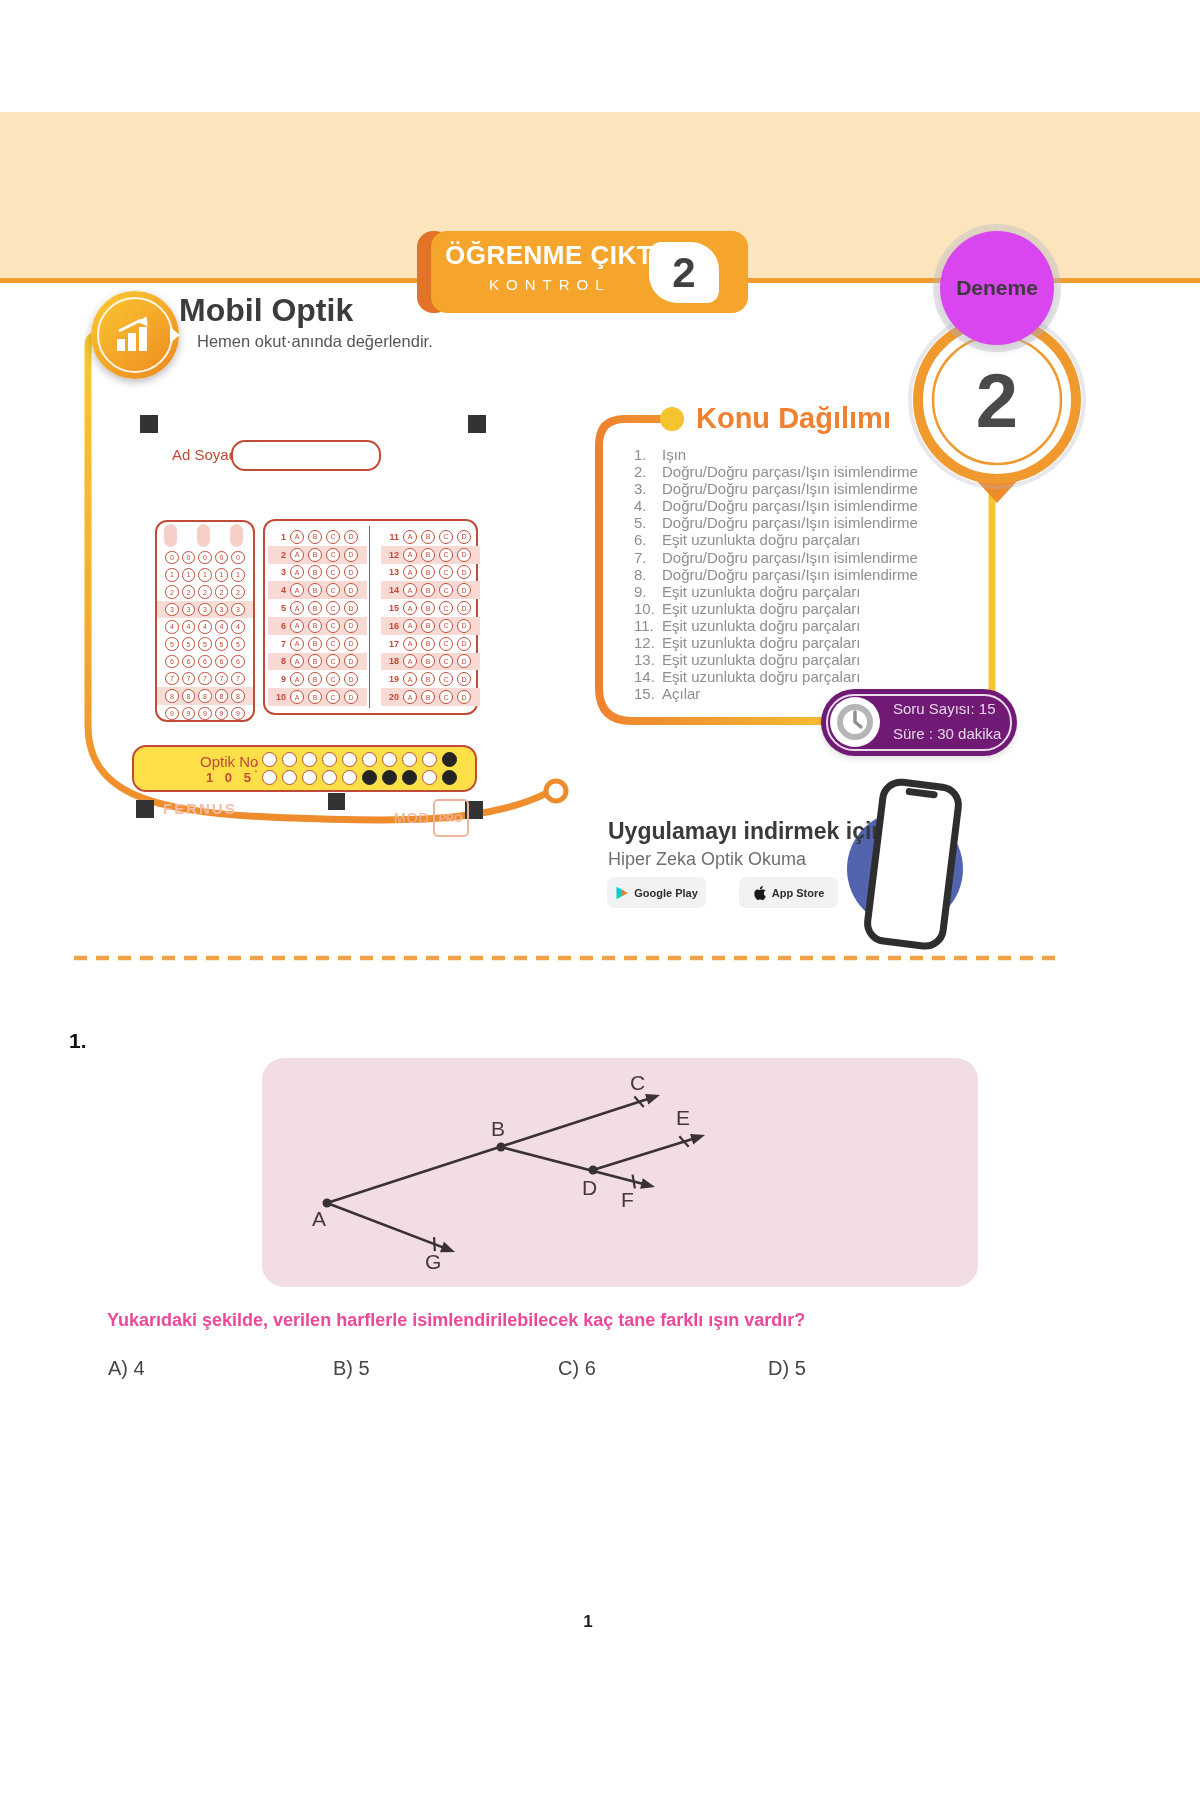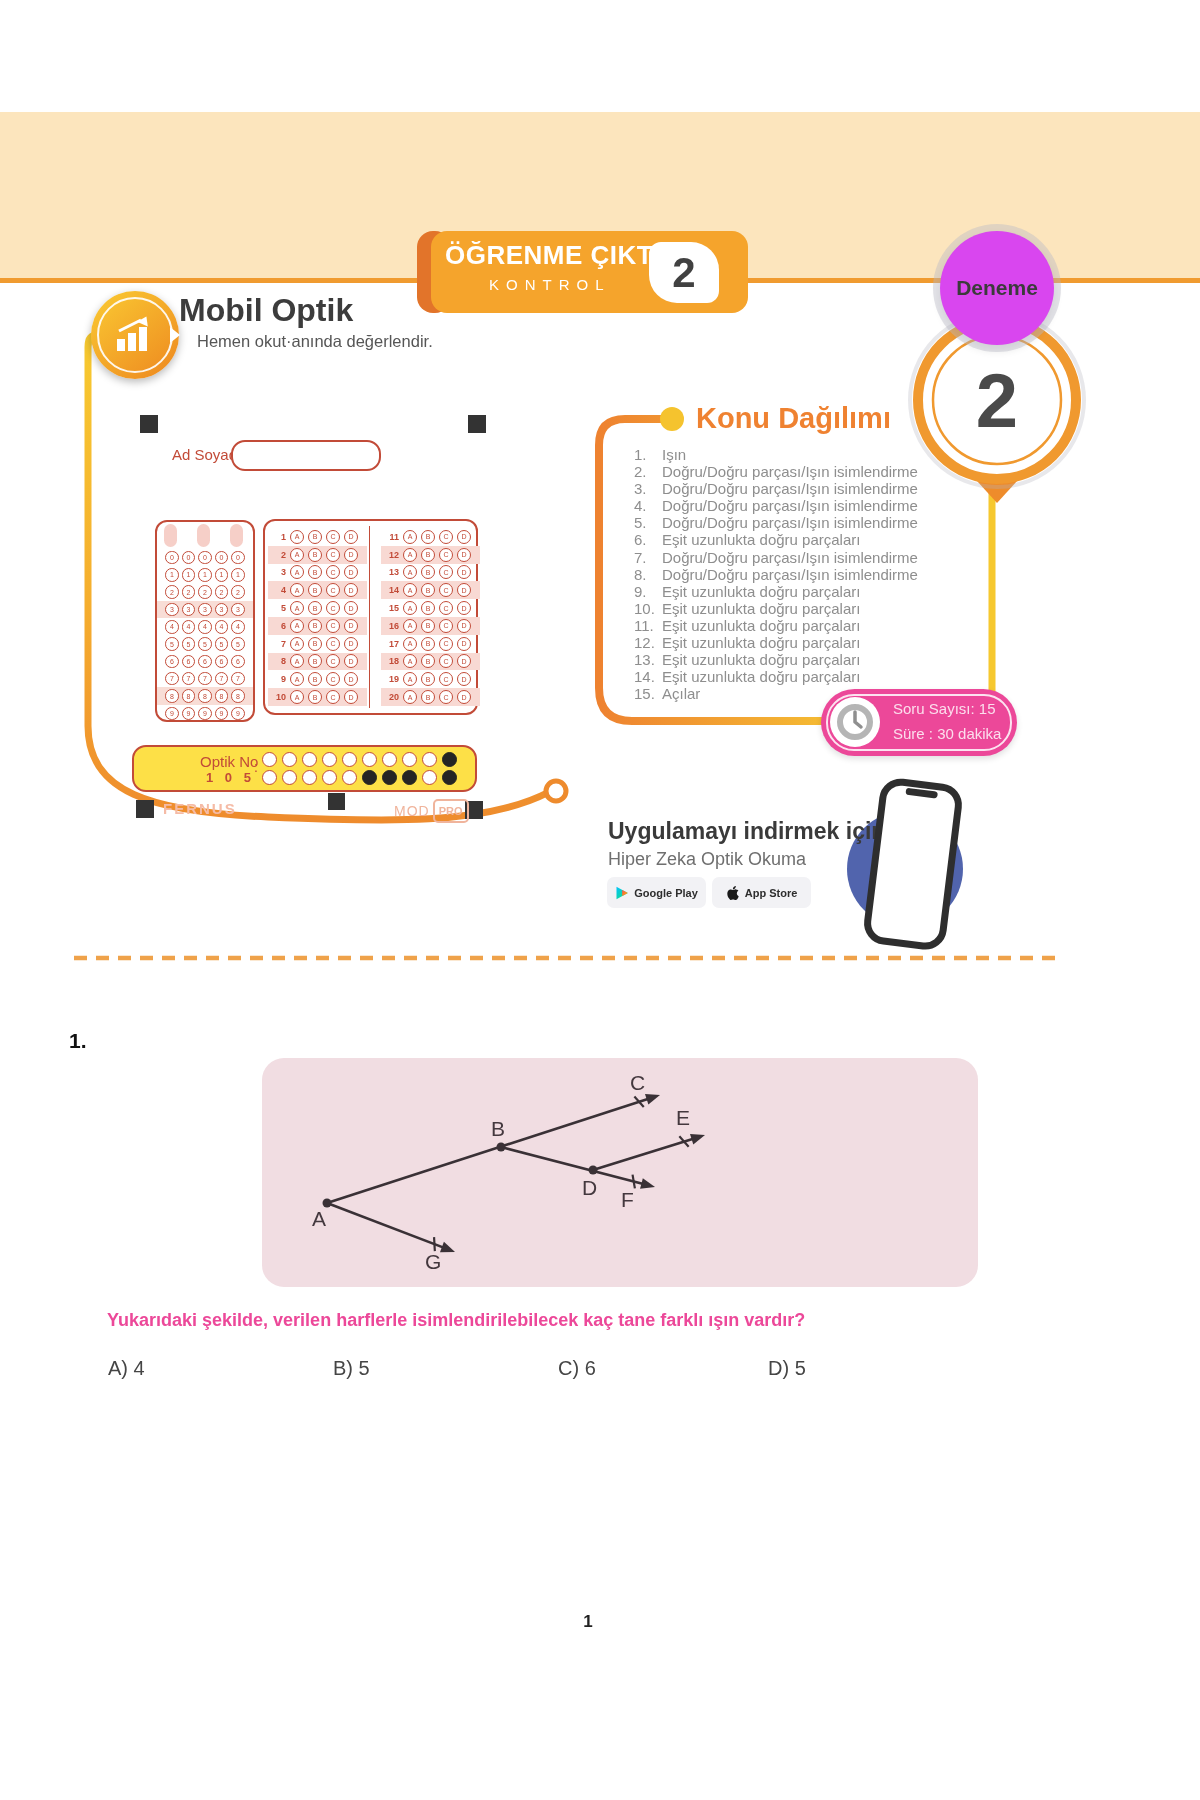--- a/index.html
+++ b/index.html
@@ -71,41 +71,41 @@
   .ono-value{position:absolute;left:72px;top:23px;font-size:13px;color:#c24b38;letter-spacing:4px;font-weight:bold}
   .ono-colon{position:absolute;left:120px;top:12px;font-size:14px;color:#c24b38}
   #optik-bubbles{position:absolute;left:128px;top:4px}
   .orow{height:17.5px;display:flex;align-items:center;gap:5px}
   .obubble{width:15px;height:15px;border:1.6px solid #c24b38;border-radius:50%;box-sizing:border-box;background:#fff}
   .obubble.filled{background:#242424;border-color:#242424}
 
   .fernus{left:163px;top:800px;font-size:15px;font-weight:bold;letter-spacing:2px;color:#f5bba6;z-index:2}
   .modpro{left:394px;top:799px;z-index:2;display:flex;align-items:center;gap:3px}
   .modpro .m1{font-size:14px;font-weight:normal;letter-spacing:1px;color:#f0b49c}
-  .modpro .m2{font-size:11px;font-weight:bold;color:#f0b49c;border:2px solid #f0b49c;border-radius:5px;padding:4px 4px}
+  .modpro .m2{font-size:11px;font-weight:bold;color:#f0b49c;border:2px solid #f0b49c;border-radius:5px;padding:11px 4px}
 
   
   .konu-title{left:696px;top:402px;font-size:29px;font-weight:bold;color:#ef8231;z-index:2}
   #konu-list{left:634px;top:446px;width:330px;z-index:2}
   .konu-row{display:flex;line-height:17.1px;font-size:15px;color:#8e8e8e}
   .knum{width:28px;flex:none}
-  .info-badge{left:821px;top:689px;width:196px;height:67px;background:#ec4899;border-radius:34px;z-index:2;
+  .info-badge{left:821px;top:689px;width:196px;height:67px;background:#701a75;border-radius:34px;z-index:2;
               box-shadow:0 3px 6px rgba(0,0,0,.12)}
   .info-badge:after{content:"";position:absolute;inset:5px;border:2px solid rgba(255,255,255,.85);border-radius:28px}
   .clock{position:absolute;left:9px;top:8px;width:50px;height:50px;background:#fff;border-radius:50%}
   .ib-t1{position:absolute;left:72px;top:11px;font-size:15px;color:rgba(255,255,255,.82)}
   .ib-t2{position:absolute;left:72px;top:36px;font-size:15px;color:rgba(255,255,255,.82)}
 
   
   .app-title{left:608px;top:818px;font-size:23px;font-weight:bold;color:#3a3a3a;z-index:2}
   .app-sub{left:608px;top:849px;font-size:18px;color:#6f6f6f;z-index:2}
   .store{top:877px;width:99px;height:31px;background:#f2f2f5;border-radius:7px;display:flex;
          align-items:center;justify-content:center;gap:5px;z-index:2}
   .store span{font-size:11px;font-weight:bold;color:#2d2d2d}
-  .gp{left:607px}.as{left:712px}
+  .gp{left:607px}.as{left:739px}
   .blue-circle{left:847px;top:811px;width:116px;height:116px;border-radius:50%;background:#5164ad;z-index:1}
   #phone-svg{left:825px;top:772px;width:175px;height:180px;z-index:2}
 
   
   .qnum1{left:69px;top:1029px;font-size:21px;font-weight:bold;color:#111;z-index:2}
   .figure-box{left:262px;top:1058px;width:716px;height:229px;background:#f1dde2;border-radius:22px;z-index:2}
   .qtext{left:107px;top:1310px;font-size:18px;font-weight:bold;color:#ec4899;white-space:nowrap;z-index:2}
   .opt{top:1357px;font-size:20px;color:#454545;z-index:2}
   .opt:nth-of-type(1){left:108px}.opt:nth-of-type(2){left:333px}
   .opt:nth-of-type(3){left:558px}.opt:nth-of-type(4){left:768px}

